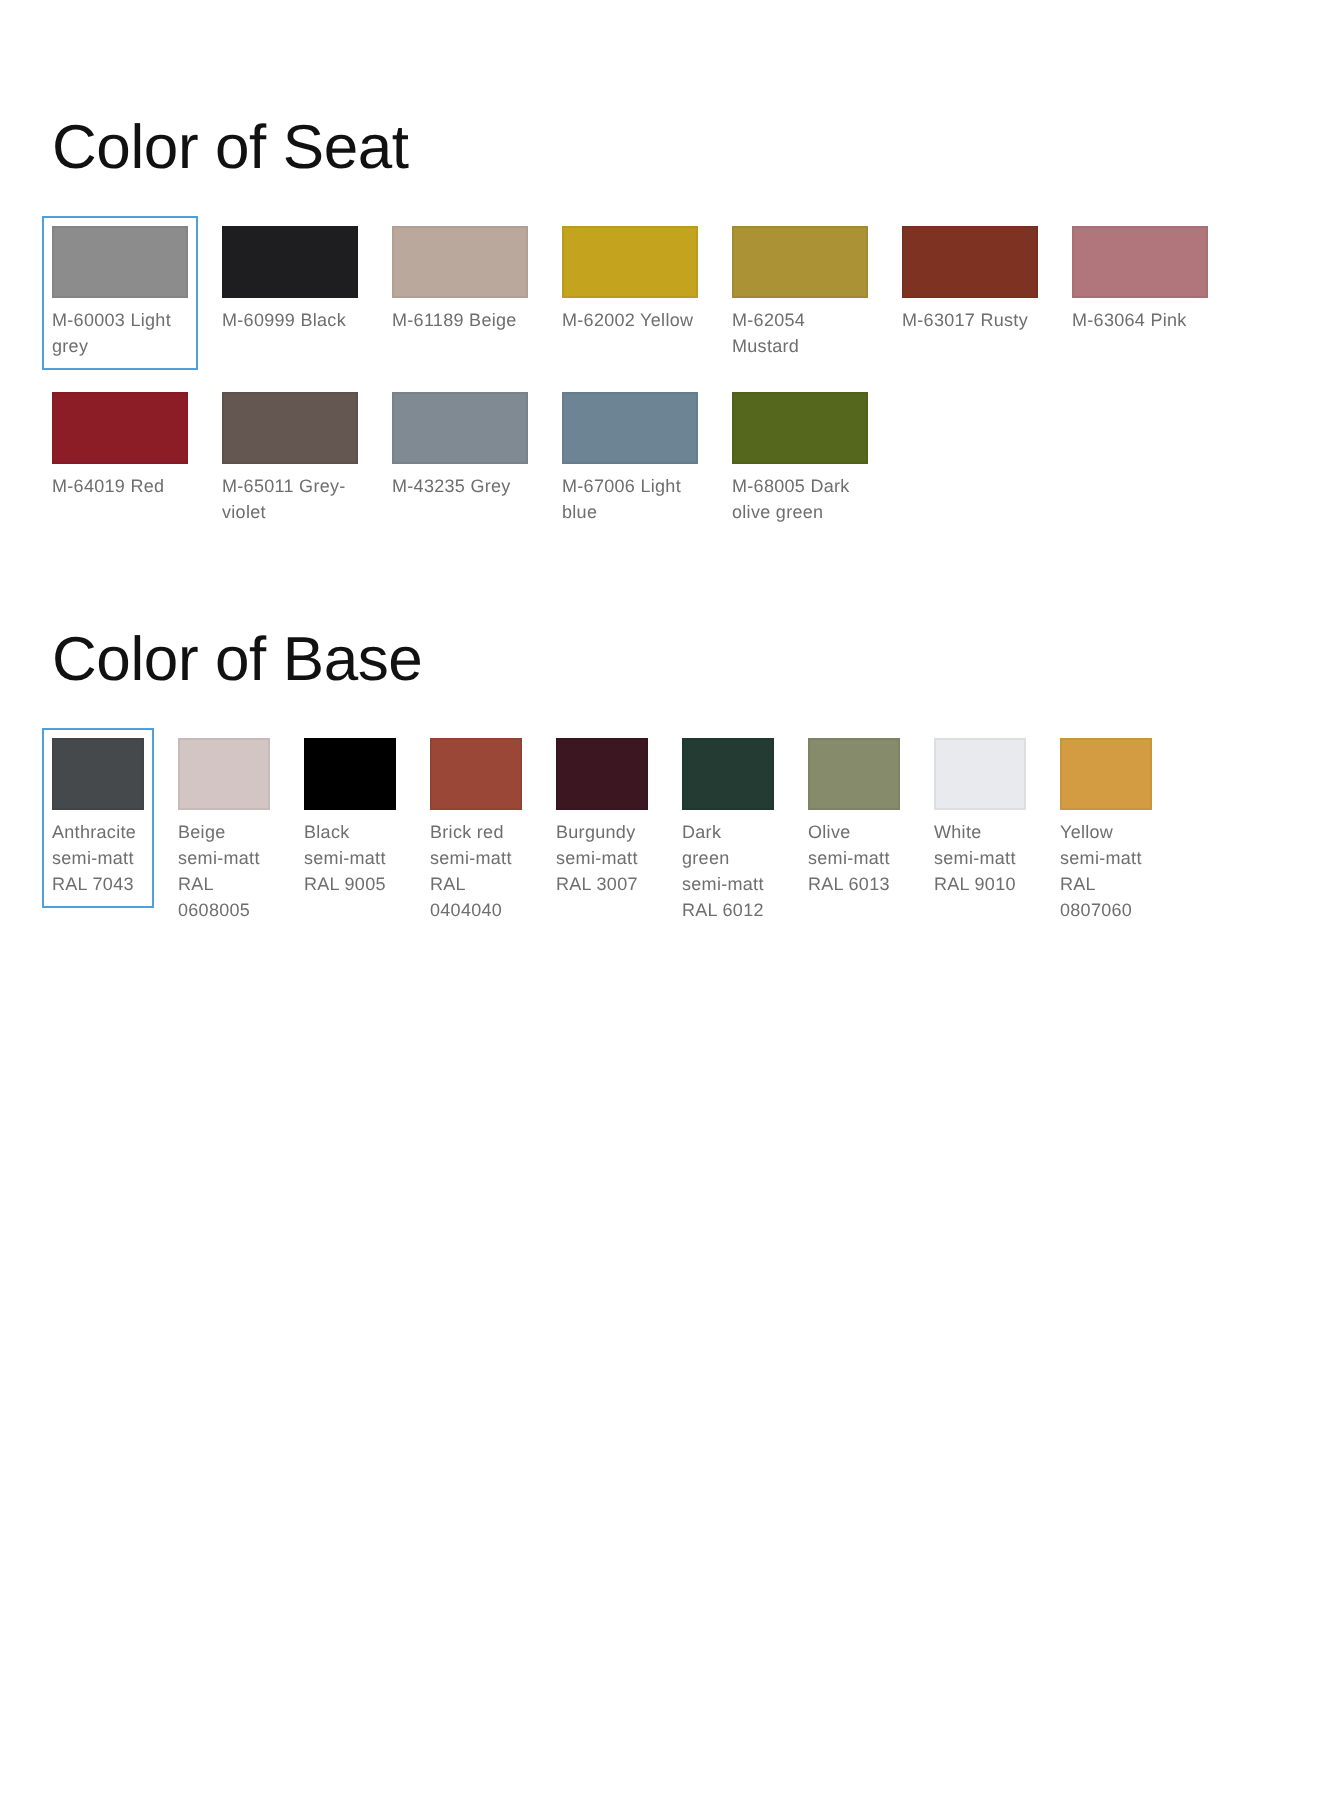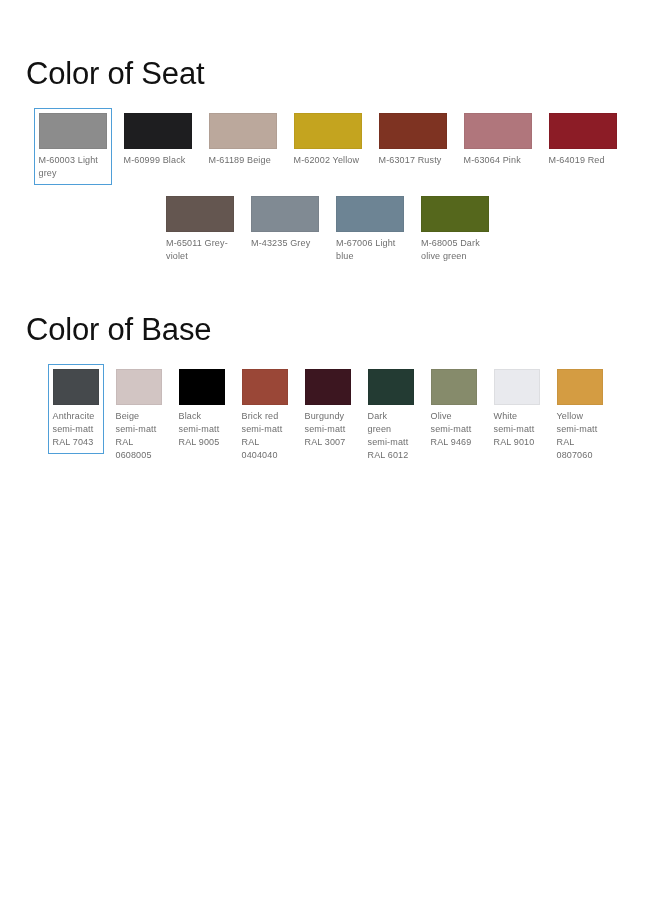--- a/index.html
+++ b/index.html
@@ -45,21 +45,20 @@
     white-space: nowrap;
   }
 
   .swatch-grid {
     display: flex;
     flex-wrap: wrap;
     align-items: flex-start;
     align-content: flex-start;
     margin-top: 16px;
     padding-left: 1px;
-    justify-content: center;
   }
 
   .swatch-cell {
     width: 78px;
     box-sizing: border-box;
     margin-right: 7px;
     margin-bottom: 6px;
     padding: 4px 4px 4px 4px;
     border: 1px solid transparent;
     background: transparent;
@@ -112,20 +111,24 @@
         </div>
         <div class="swatch-cell">
           <span class="swatch-chip has-edge" style="background-color: rgb(187, 168, 156);"></span>
           <span class="swatch-label">M-61189 Beige</span>
         </div>
         <div class="swatch-cell">
           <span class="swatch-chip has-edge" style="background-color: rgb(196, 164, 31);"></span>
           <span class="swatch-label">M-62002 Yellow</span>
         </div>
         <div class="swatch-cell">
+          <span class="swatch-chip has-edge" style="background-color: rgb(171, 146, 52);"></span>
+          <span class="swatch-label">M-62054 Mustard</span>
+        </div>
+        <div class="swatch-cell">
           <span class="swatch-chip has-edge" style="background-color: rgb(126, 51, 34);"></span>
           <span class="swatch-label">M-63017 Rusty</span>
         </div>
         <div class="swatch-cell">
           <span class="swatch-chip has-edge" style="background-color: rgb(176, 118, 124);"></span>
           <span class="swatch-label">M-63064 Pink</span>
         </div>
         <div class="swatch-cell">
           <span class="swatch-chip has-edge" style="background-color: rgb(140, 28, 38);"></span>
           <span class="swatch-label">M-64019 Red</span>
@@ -171,21 +174,21 @@
         <div class="swatch-cell">
           <span class="swatch-chip has-edge" style="background-color: rgb(60, 22, 32);"></span>
           <span class="swatch-label">Burgundy semi-matt RAL 3007</span>
         </div>
         <div class="swatch-cell">
           <span class="swatch-chip has-edge" style="background-color: rgb(35, 59, 51);"></span>
           <span class="swatch-label">Dark green semi-matt RAL 6012</span>
         </div>
         <div class="swatch-cell">
           <span class="swatch-chip has-edge" style="background-color: rgb(134, 139, 107);"></span>
-          <span class="swatch-label">Olive semi-matt RAL 9469</span>
+          <span class="swatch-label">Olive semi-matt RAL 6013</span>
         </div>
         <div class="swatch-cell">
           <span class="swatch-chip has-edge" style="background-color: rgb(233, 234, 238);"></span>
           <span class="swatch-label">White semi-matt RAL 9010</span>
         </div>
         <div class="swatch-cell">
           <span class="swatch-chip has-edge" style="background-color: rgb(212, 156, 66);"></span>
           <span class="swatch-label">Yellow semi-matt RAL 0807060</span>
         </div>
       </div>

